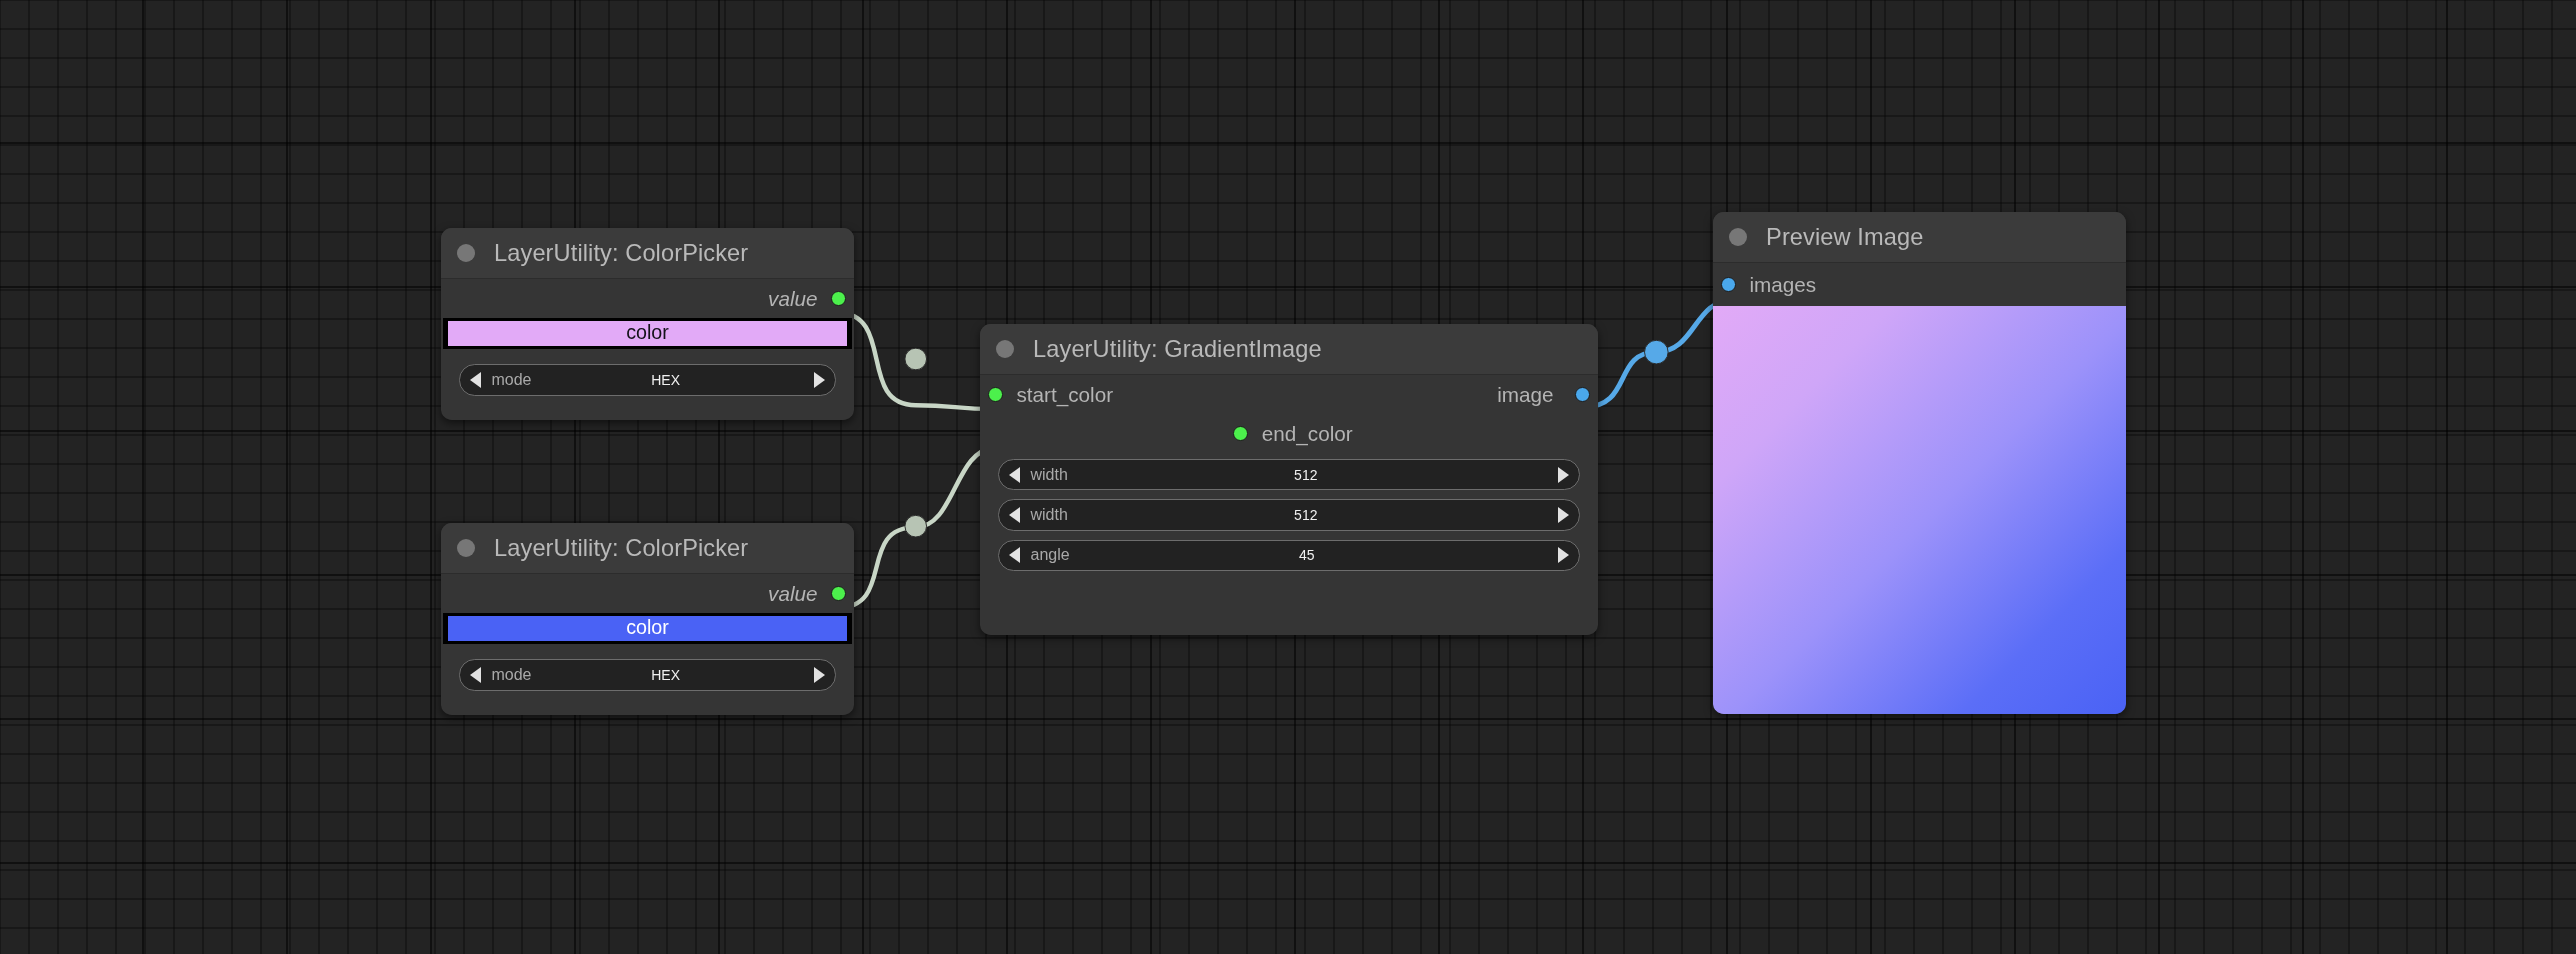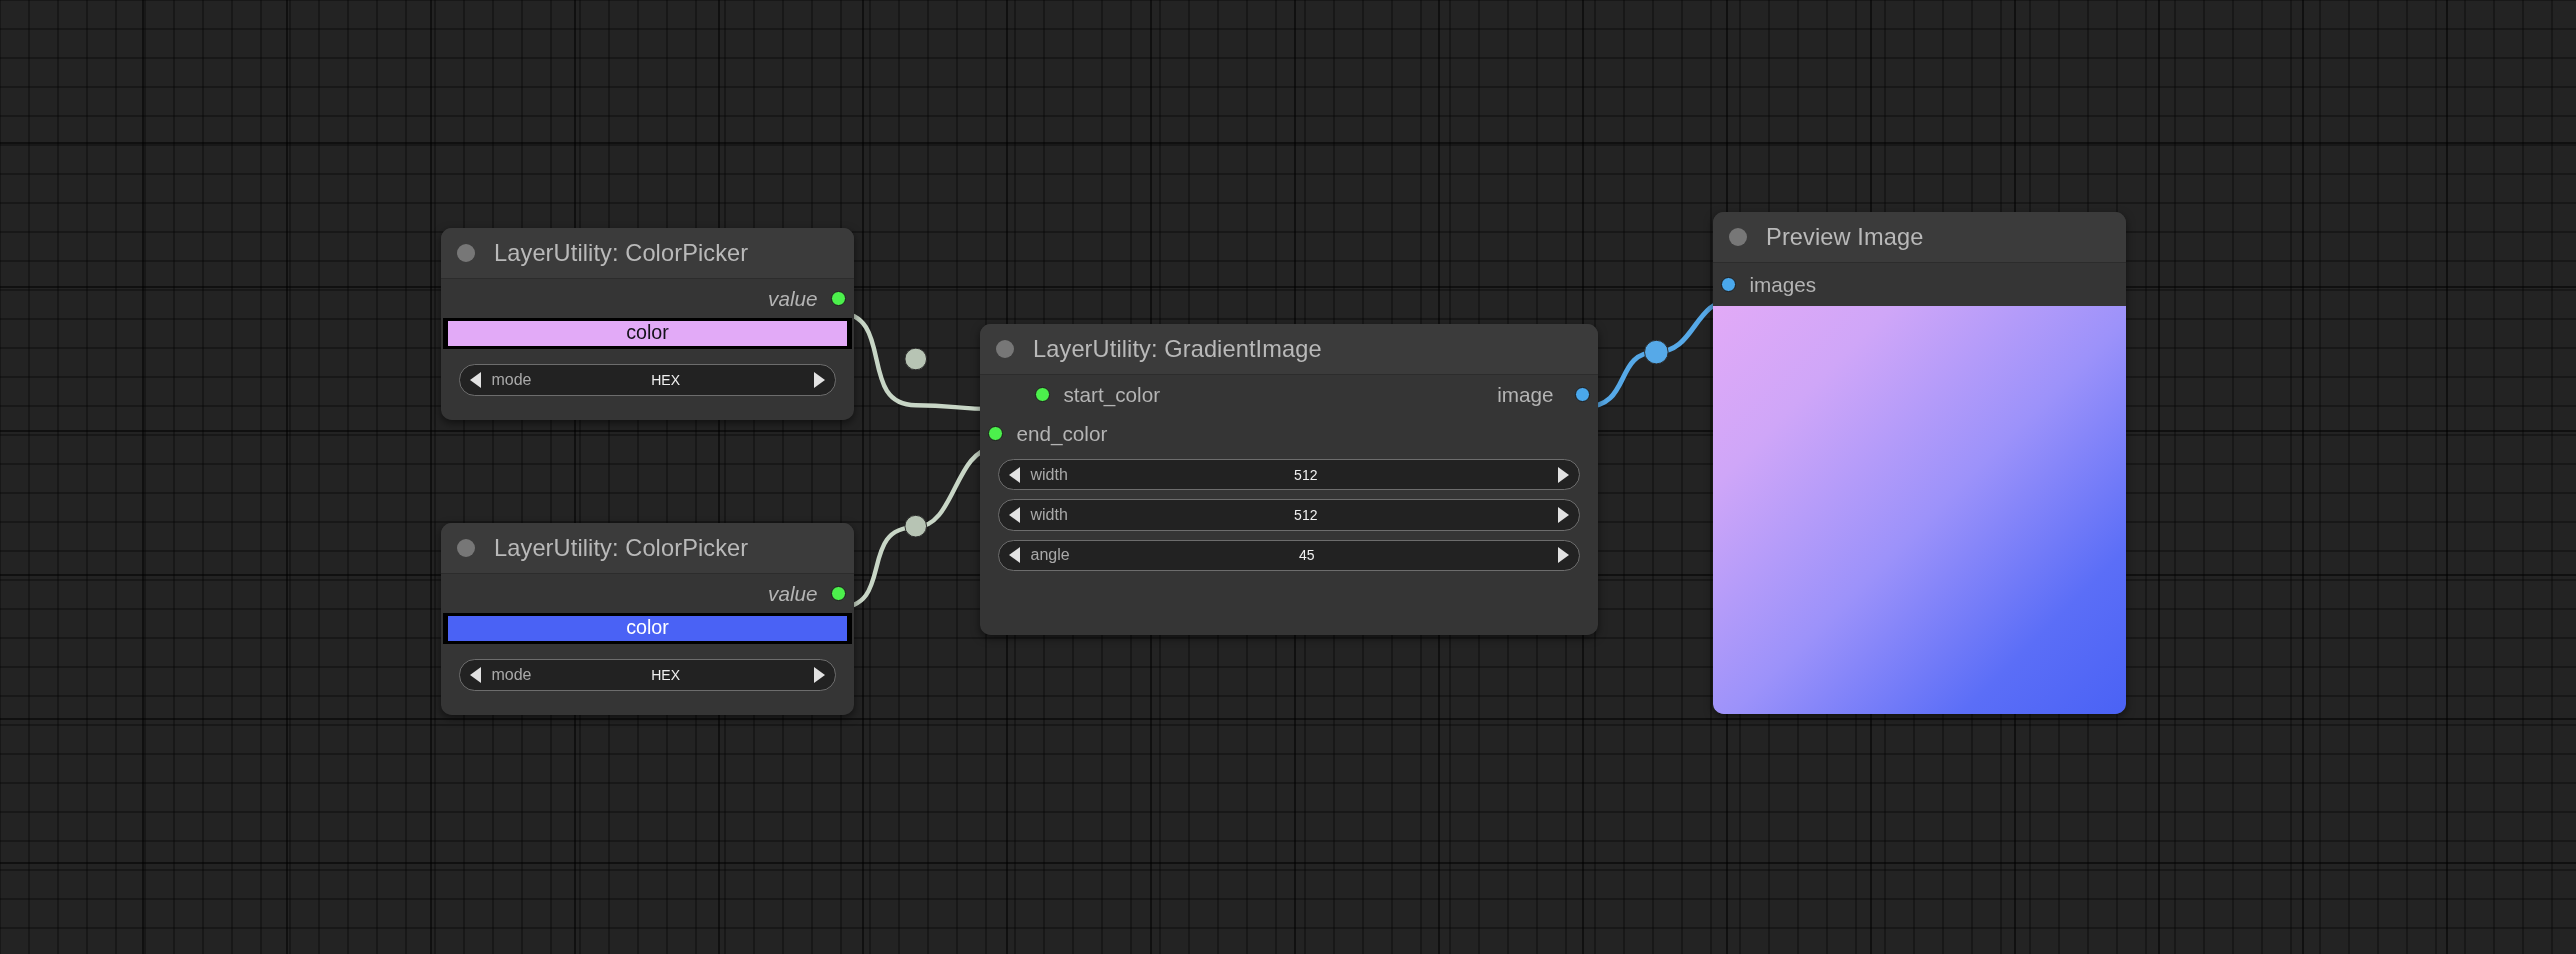--- a/index.html
+++ b/index.html
@@ -227,28 +227,28 @@
     </div>
   </div>
 
   <div class="node" style="left:980px; top:324px; width:618px;">
     <div class="node-title">
       <div class="collapse-dot"></div>
       <div class="node-title-text">LayerUtility: GradientImage</div>
     </div>
     <div class="node-body">
 
-      <div class="slot-row in" style="justify-content:flex-start;padding-left:47px;">
+      <div class="slot-row in" style="justify-content:flex-start;">
         <span class="slot-dot green"></span>
         <span class="slot-label">start_color</span>
         <span class="slot-label" style="margin-left:auto;margin-right:13.8px;">image</span>
         <span class="slot-dot blue" style="margin-right:7.9px;"></span>
       </div>
 
-      <div class="slot-row in" style="justify-content:flex-start;">
+      <div class="slot-row in" style="justify-content:center;">
         <span class="slot-dot green"></span>
         <span class="slot-label">end_color</span>
       </div>
 
       <div style="height:5.9px;"></div>
 
       <div class="pill">
         <span class="arrow left"></span>
         <span class="pill-name">width</span>
         <span class="pill-value">512</span>

